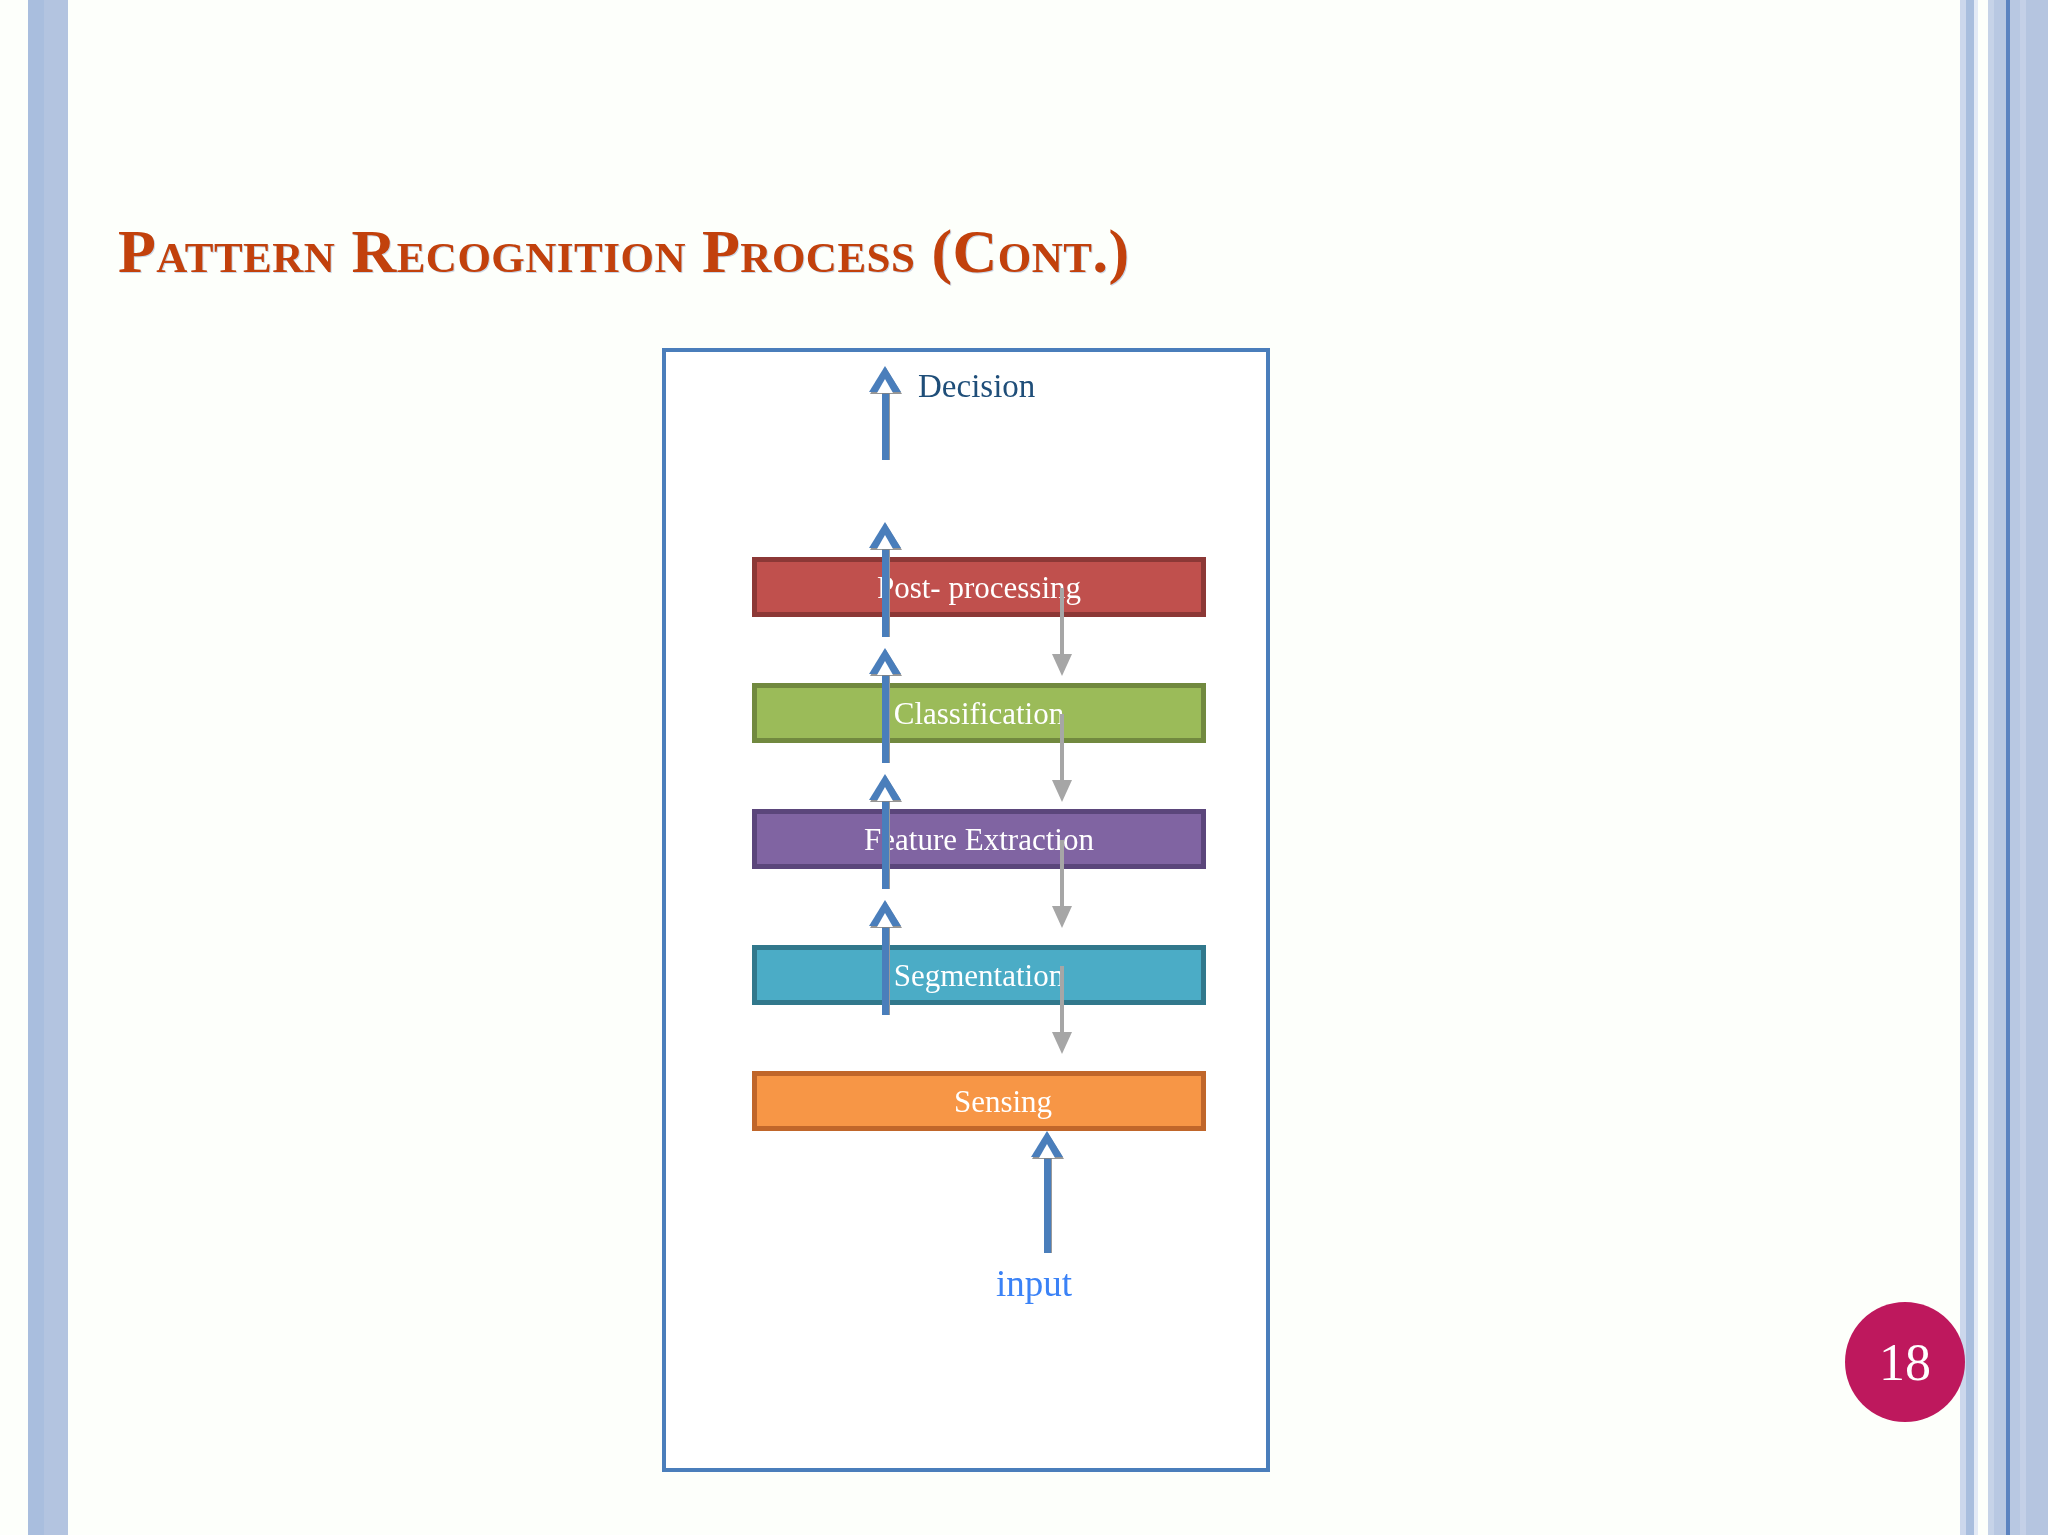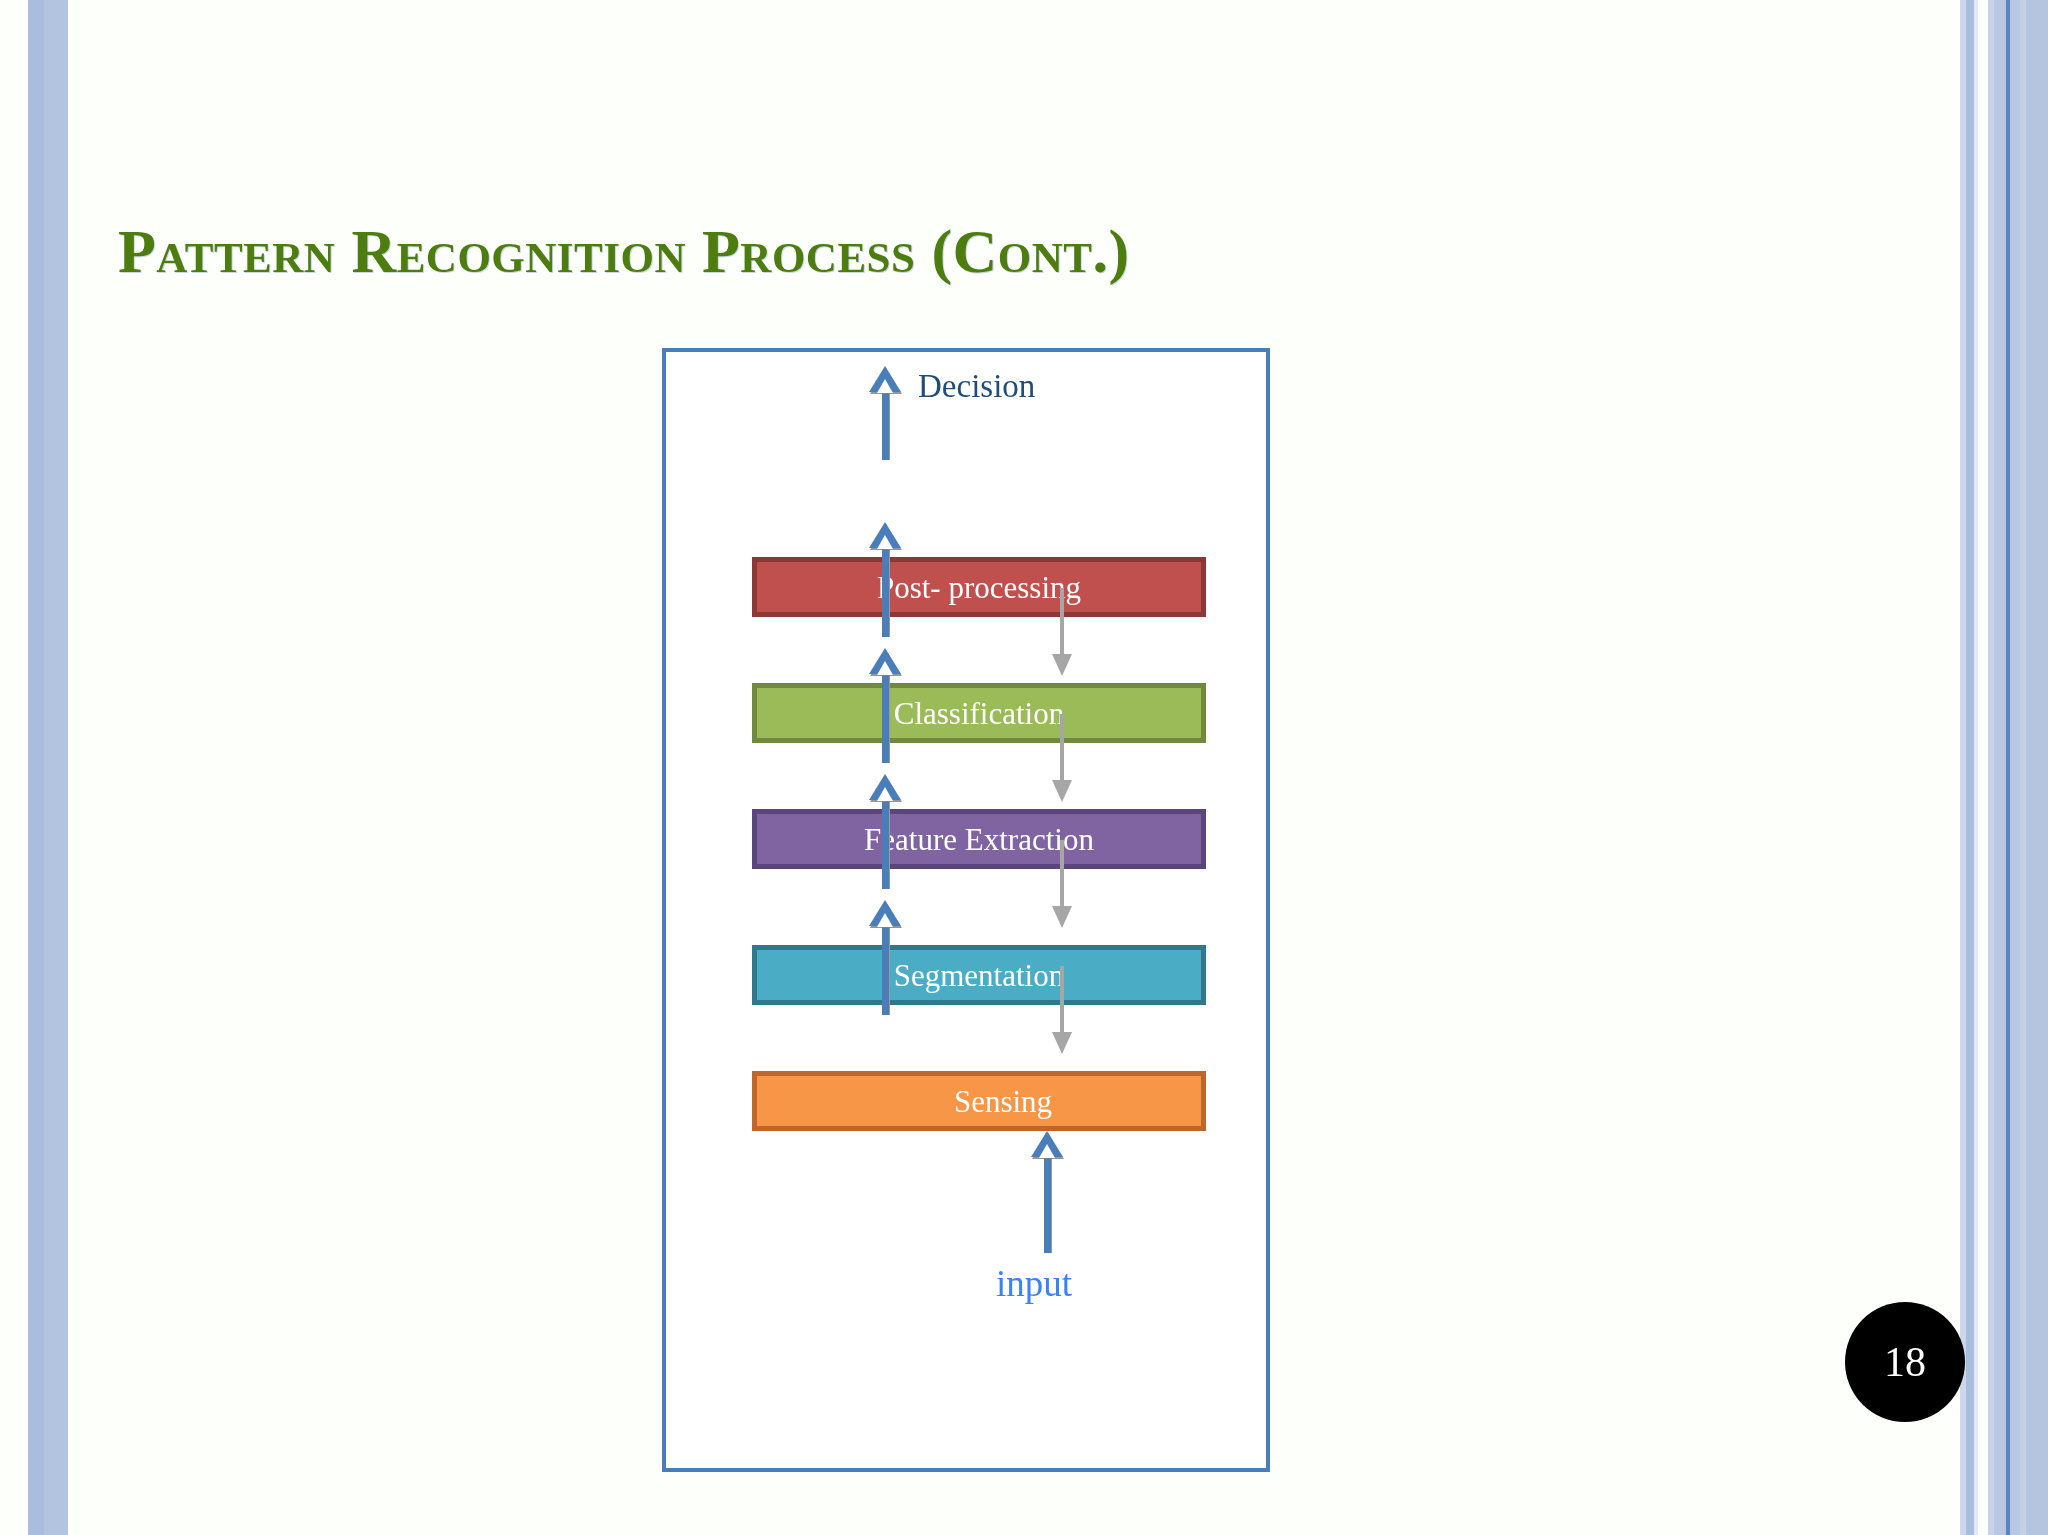--- a/index.html
+++ b/index.html
@@ -43,21 +43,21 @@
   .stripe-r9 { left: 2020px; width: 6px;  background: #c4d0e7; }
   .stripe-r10{ left: 2026px; width: 22px; background: #b5c5e0; }
 
   
   #title {
     position: absolute;
     left: 118px;
     top: 216px;
     font-size: 62px;
     font-weight: bold;
-    color: #4d7c0f;
+    color: #c2410c;
     letter-spacing: 0.5px;
     white-space: nowrap;
     text-shadow: 1px 1px 0 #c9d7e9;
     font-variant: small-caps;
     text-align: center;
   }
 
   
   #diagram-frame {
     position: absolute;
@@ -192,26 +192,26 @@
   }
 
   
   #page-badge {
     position: absolute;
     left: 1845px;
     top: 1302px;
     width: 120px;
     height: 120px;
     border-radius: 50%;
-    background: #000000;
+    background: #be185d;
     color: #ffffff;
     display: flex;
     align-items: center;
     justify-content: center;
-    font-size: 42px;
+    font-size: 52px;
   }
 </style>
 </head>
 <body>
 
 <div id="slide">
 
   <div class="stripe stripe-left-1"></div>
   <div class="stripe stripe-left-2"></div>
   <div class="stripe stripe-r1"></div>

